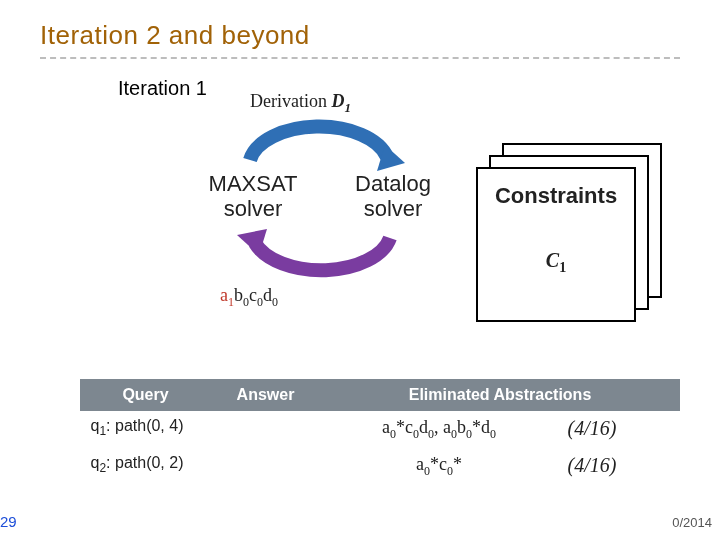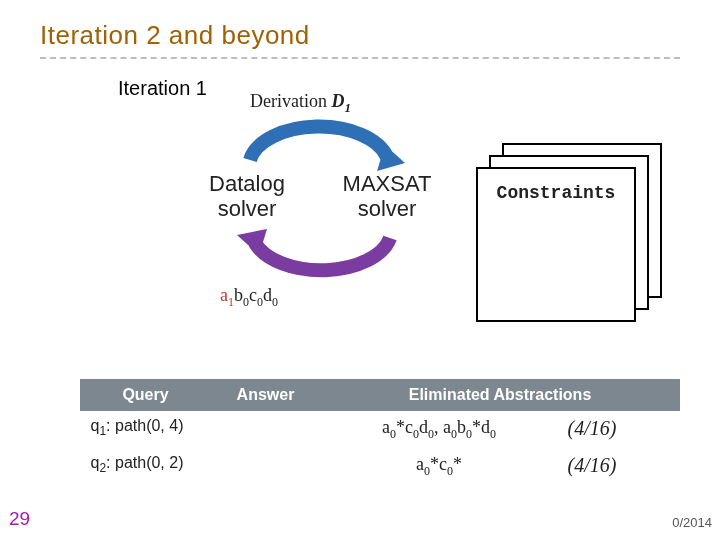--- a/index.html
+++ b/index.html
@@ -17,32 +17,32 @@
   .solver { font-size: 22px; color: #222; text-align: center; line-height: 1.15; }
   .arrow-wrap2 { position: absolute; left: 195px; top: 150px; width: 170px; height: 60px; }
   .abstr-text { position: absolute; left: 180px; top: 212px; font-family: 'Times New Roman', serif; font-size: 18px; }
   .abstr-text .r { color: #c0392b; }
   .abstr-text sub { font-size: 12px; }
   .constraints-box { position: absolute; left: 436px; top: 70px; width: 200px; height: 170px; }
   .sheet { position: absolute; background: #fff; border: 2px solid #000; }
   .sheet.s3 { left: 26px; top: 0; width: 160px; height: 155px; }
   .sheet.s2 { left: 13px; top: 12px; width: 160px; height: 155px; }
   .sheet.s1 { left: 0; top: 24px; width: 160px; height: 155px; padding: 14px 10px; }
-  .constr-title { font-family: Liberation Mono, monospace; font-weight: bold; font-size: 18px; text-align: center; }
+  .constr-title { font-family: Liberation Sans, sans-serif; font-weight: bold; font-size: 22px; text-align: center; }
   .constr-c { margin-top: 40px; font-family: Georgia, 'Times New Roman', serif; font-weight: bold; font-style: italic; font-size: 20px; text-align: center; }
   .constr-c sub { font-size: 14px; font-style: normal; }
   table.results { position: absolute; left: 40px; top: 274px; width: 600px; border-collapse: collapse; font-size: 16px; margin-top: 32px; }
   table.results th { background: #7d8790; color: #fff; font-weight: bold; padding: 6px 10px; text-align: center; border: 1px solid #7d8790; }
   table.results td { padding: 6px 10px; vertical-align: top; background: #fff; }
   table.results td.q { width: 130px; }
   table.results td.a { width: 110px; }
   .mathcell { font-family: 'Times New Roman', serif; font-size: 18px; text-align: center; }
   .mathcell sub { font-size: 12px; }
   .frac { font-family: 'Times New Roman', serif; font-style: italic; font-size: 20px; }
-  .pagenum { position: absolute; left: 9px; bottom: 10px; font-size: 19px; color: #a21caf; }
+  .pagenum { position: absolute; left: 0; bottom: 10px; font-size: 15px; color: #1d4ed8; }
   .datefrag { position: absolute; right: 8px; bottom: 10px; font-size: 13px; color: #555; }
   .sub { font-size: 12px; vertical-align: sub; }
   svg { display: block; }
 </style>
 </head>
 <body>
 
 <div class="slide">
   <h1 class="title">Iteration 2 and beyond</h1>
   <hr class="dash-rule">
@@ -56,40 +56,43 @@
     </div>
 
     <div class="arrow-wrap">
       <svg viewBox="0 0 170 60" width="170" height="60">
         <path d="M 15 45 A 70 40 0 0 1 152 42" stroke="#2f6fb5" stroke-width="14" fill="none"></path>
         <polygon points="150,30 170,48 142,56" fill="#2f6fb5"></polygon>
       </svg>
     </div>
 
     <div class="solver-wrap">
+      <div class="solver">MAXSAT solver</div>
       <div class="solver">Datalog solver</div>
-      <div class="solver">MAXSAT solver</div>
     </div>
 
     <div class="arrow-wrap2">
       <svg viewBox="0 0 170 60" width="170" height="60">
         <path d="M 155 15 A 70 40 0 0 1 20 20" stroke="#7a3ca0" stroke-width="14" fill="none"></path>
         <polygon points="24,32 2,12 32,6" fill="#7a3ca0"></polygon>
       </svg>
     </div>
 
     <div class="abstr-text">
       <span class="r">a</span><sub class="r">1</sub><span>b</span><sub>0</sub><span>c</span><sub>0</sub><span>d</span><sub>0</sub>
     </div>
 
     <div class="constraints-box">
       <div class="sheet s3"></div>
       <div class="sheet s2"></div>
       <div class="sheet s1">
         <div class="constr-title">Constraints</div>
+        <div class="constr-c">
+          <span>C</span><sub>1</sub>
+        </div>
       </div>
     </div>
 
     <table class="results">
       <thead>
         <tr>
           <th>Query</th>
           <th>Answer</th>
           <th colspan="2">Eliminated Abstractions</th>
         </tr>

